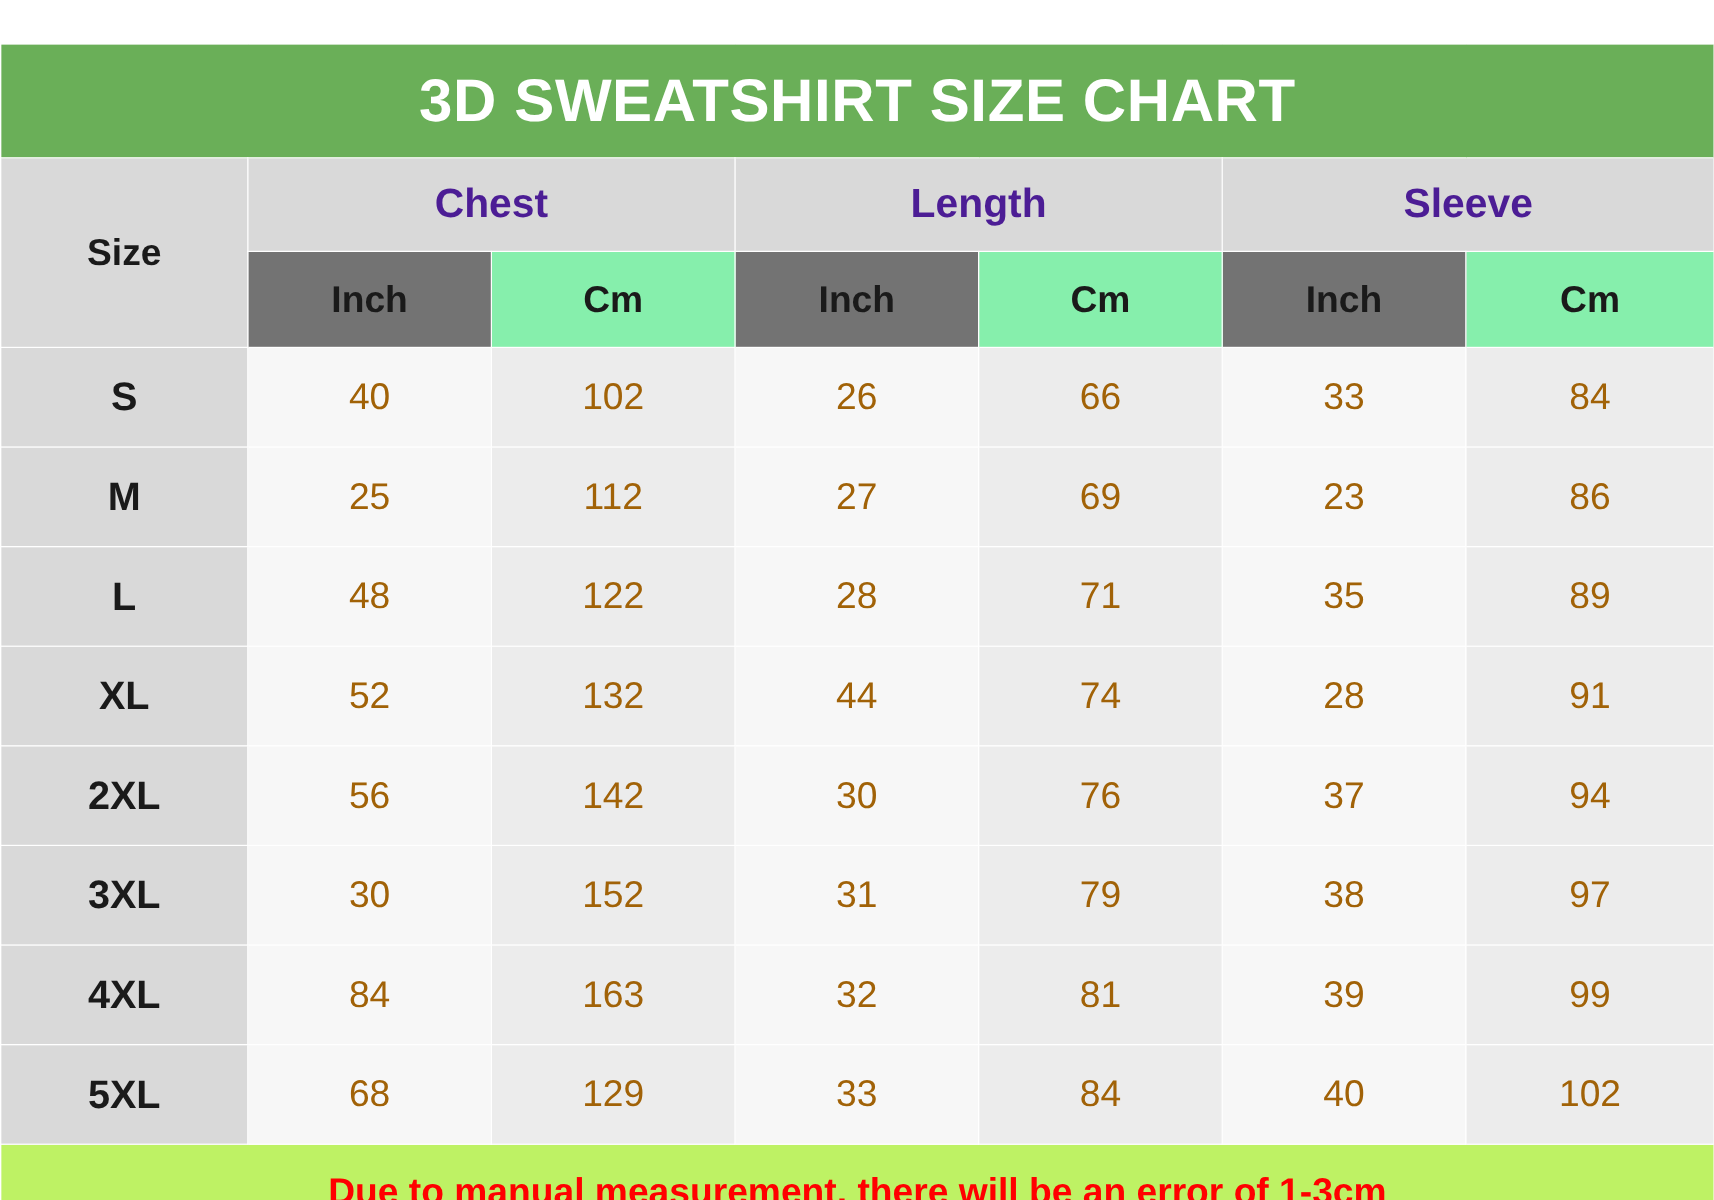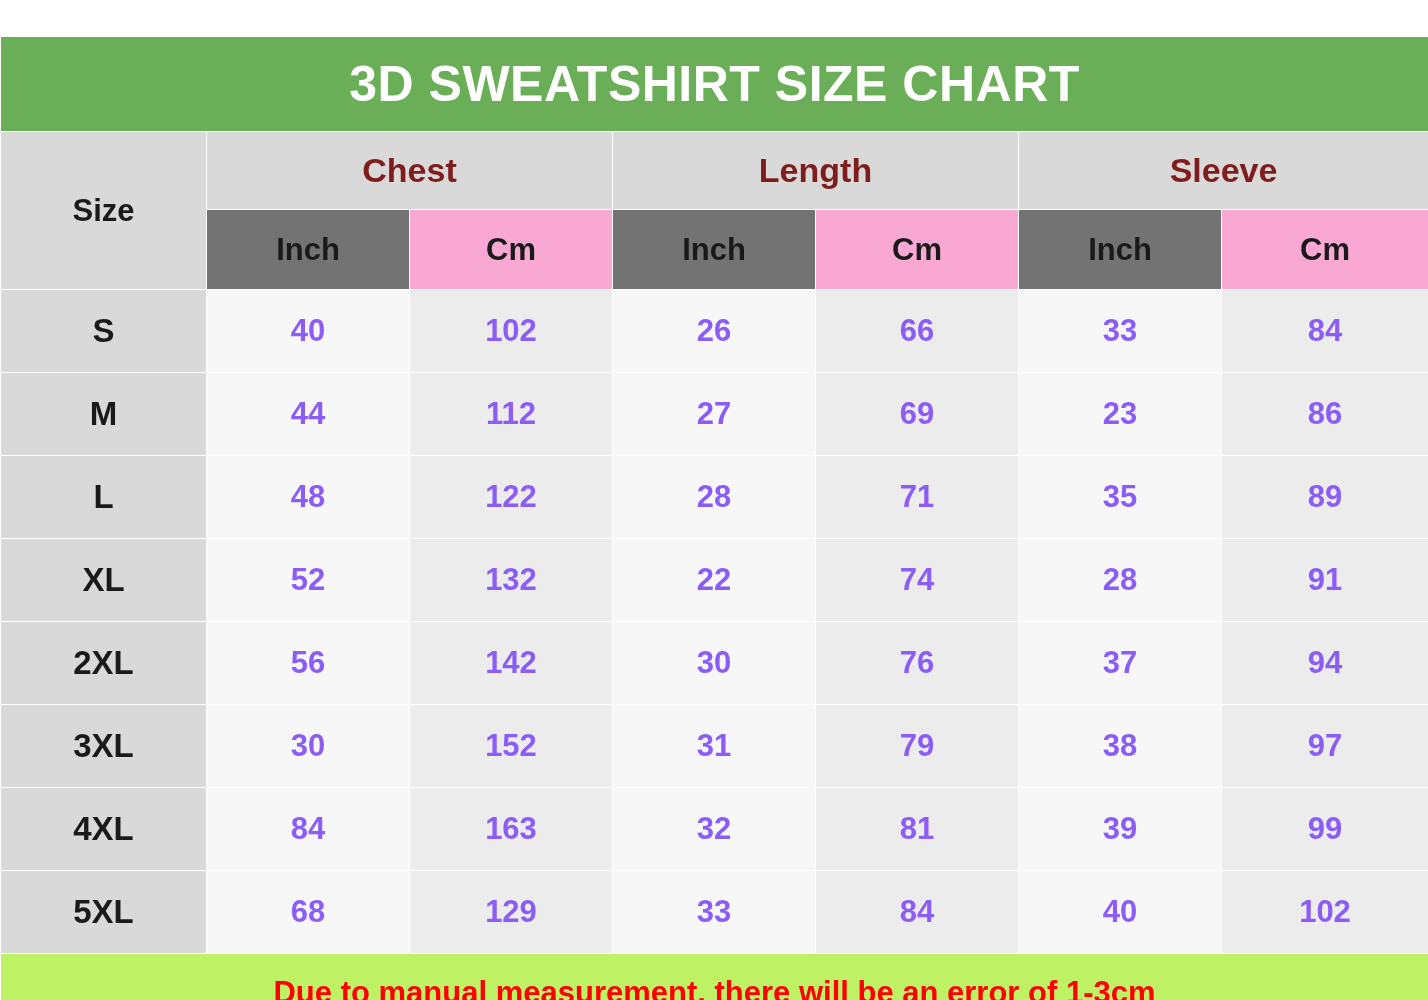--- a/index.html
+++ b/index.html
@@ -38,56 +38,56 @@
     color: #ffffff;
     font-size: 50px;
     font-weight: bold;
     height: 95px;
     letter-spacing: 0.5px;
     border: none;
   }
   
   .group-head {
     background: #d9d9d9;
-    color: #7f1d1d;
+    color: #4c1d95;
     font-size: 34px;
     font-weight: bold;
     height: 78px;
   }
   .size-head {
     background: #d9d9d9;
     color: #1a1a1a;
     font-size: 31px;
     font-weight: bold;
     height: 158px;
   }
   
   .unit-head {
     background: #737373;
     color: #1a1a1a;
     font-size: 31px;
     font-weight: bold;
     height: 80px;
   }
   .unit-head.alt {
-    background: #f9a8d4;
+    background: #86efac;
   }
   
   .size-cell {
     background: #d9d9d9;
     color: #1a1a1a;
     font-size: 33px;
     font-weight: bold;
     height: 83px;
   }
   .val-cell {
     background: #f7f7f7;
-    color: #8b5cf6;
-    font-size: 31px;
-    font-weight: bold;
+    color: #a16207;
+    font-size: 31px;
+    font-weight: normal;
     height: 83px;
   }
   .val-cell.alt {
     background: #ececec;
   }
   
   .note-cell {
     background: #bef264;
     color: #ff0000;
     font-size: 31px;
@@ -152,41 +152,41 @@
         <td class="size-cell">S</td>
         <td class="val-cell">40</td>
         <td class="val-cell alt">102</td>
         <td class="val-cell">26</td>
         <td class="val-cell alt">66</td>
         <td class="val-cell">33</td>
         <td class="val-cell alt">84</td>
       </tr>
       <tr>
         <td class="size-cell">M</td>
-        <td class="val-cell">44</td>
+        <td class="val-cell">25</td>
         <td class="val-cell alt">112</td>
         <td class="val-cell">27</td>
         <td class="val-cell alt">69</td>
         <td class="val-cell">23</td>
         <td class="val-cell alt">86</td>
       </tr>
       <tr>
         <td class="size-cell">L</td>
         <td class="val-cell">48</td>
         <td class="val-cell alt">122</td>
         <td class="val-cell">28</td>
         <td class="val-cell alt">71</td>
         <td class="val-cell">35</td>
         <td class="val-cell alt">89</td>
       </tr>
       <tr>
         <td class="size-cell">XL</td>
         <td class="val-cell">52</td>
         <td class="val-cell alt">132</td>
-        <td class="val-cell">22</td>
+        <td class="val-cell">44</td>
         <td class="val-cell alt">74</td>
         <td class="val-cell">28</td>
         <td class="val-cell alt">91</td>
       </tr>
       <tr>
         <td class="size-cell">2XL</td>
         <td class="val-cell">56</td>
         <td class="val-cell alt">142</td>
         <td class="val-cell">30</td>
         <td class="val-cell alt">76</td>

